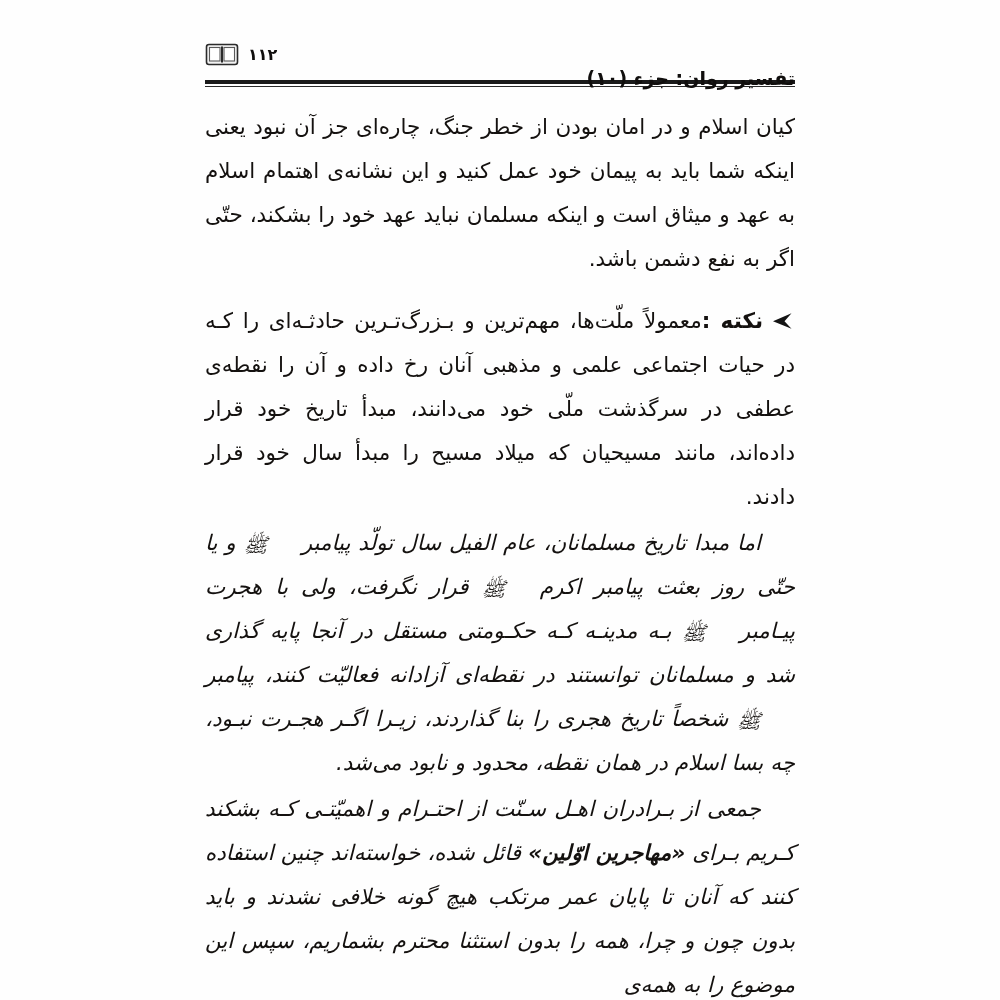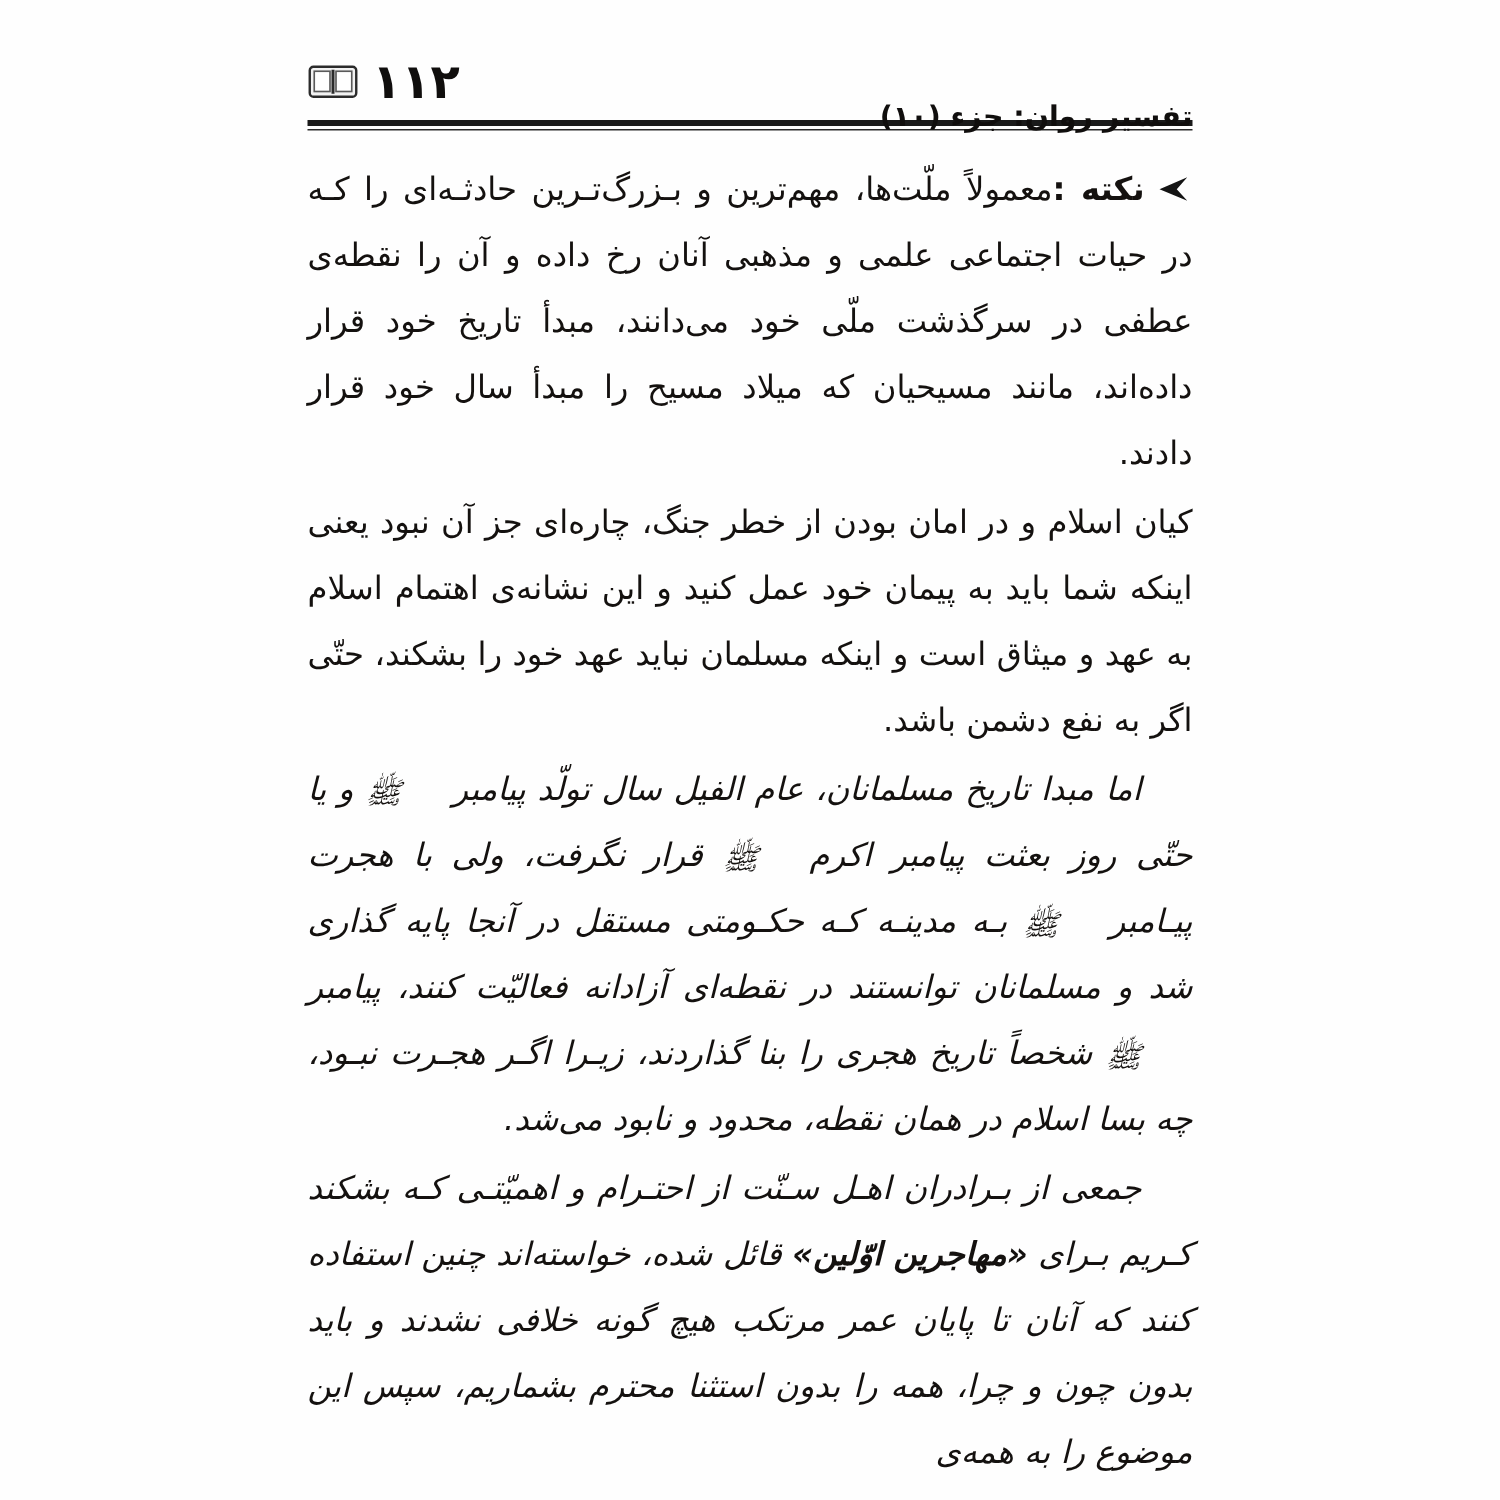--- a/index.html
+++ b/index.html
@@ -43,21 +43,21 @@
     white-space: nowrap;
     margin-top: 48px;
   }
   .runhead-left {
     display: flex;
     align-items: center;
     gap: 9px;
     direction: ltr;
   }
   .folio {
-    font-size: 32px;
+    font-size: 16px;
     font-weight: bold;
     color: #100e0d;
     letter-spacing: 1px;
   }
   .book-icon {
     display: inline-block;
     width: 34px;
     height: 26px;
     position: relative;
   }
@@ -139,29 +139,29 @@
           </svg>
         </span>
         <span class="folio">۱۱۲</span>
       </div>
     </div>
 
     <div class="rule"></div>
 
     <div class="body">
 
+      <p class="para">کیان اسلام و در امان بودن از خطر جنگ، چاره‌ای جز آن نبود یعنی اینکه شما باید به پیمان خود عمل کنید و این نشانه‌ی اهتمام اسلام به عهد و میثاق است و اینکه مسلمان نباید عهد خود را بشکند، حتّی اگر به نفع دشمن باشد.</p>
+
       <p class="para gap">
         <span class="note-marker">
           <svg viewBox="0 0 22 18" width="22" height="18" aria-hidden="true">
             <path d="M20.5 1.2 L2 9.2 L20.5 16.8 L13.5 9.2 Z" fill="#141414"></path>
           </svg>
         </span><span class="b">نکته :</span><span>معمولاً ملّت‌ها، مهم‌ترین و بـزرگ‌تـرین حادثـه‌ای را کـه در حیات اجتماعی علمی و مذهبی آنان رخ داده و آن را نقطه‌ی عطفی در سرگذشت ملّی خود می‌دانند، مبدأ تاریخ خود قرار داده‌اند، مانند مسیحیان که میلاد مسیح را مبدأ سال خود قرار دادند.</span>
       </p>
-
-      <p class="para">کیان اسلام و در امان بودن از خطر جنگ، چاره‌ای جز آن نبود یعنی اینکه شما باید به پیمان خود عمل کنید و این نشانه‌ی اهتمام اسلام به عهد و میثاق است و اینکه مسلمان نباید عهد خود را بشکند، حتّی اگر به نفع دشمن باشد.</p>
 
       <p class="para indent">
         <span>اما مبدا تاریخ مسلمانان، عام الفیل سال تولّد پیامبر</span><span class="sws">ﷺ</span><span> و یا حتّی روز بعثت پیامبر اکرم</span><span class="sws">ﷺ</span><span> قرار نگرفت، ولی با هجرت پیـامبر</span><span class="sws">ﷺ</span><span> بـه مدینـه کـه حکـومتی مستقل در آنجا پایه گذاری شد و مسلمانان توانستند در نقطه‌ای آزادانه فعالیّت کنند، پیامبر</span><span class="sws">ﷺ</span><span> شخصاً تاریخ هجری را بنا گذاردند، زیـرا اگـر هجـرت نبـود، چه بسا اسلام در همان نقطه، محدود و نابود می‌شد.</span>
       </p>
 
 
       <p class="para indent">
         <span>جمعی از بـرادران اهـل سـنّت از احتـرام و اهمیّتـی کـه بشکند کـریم بـرای </span><span class="b">«مهاجرین اوّلین»</span><span> قائل شده، خواسته‌اند چنین استفاده کنند که آنان تا پایان عمر مرتکب هیچ گونه خلافی نشدند و باید بدون چون و چرا، همه را بدون استثنا محترم بشماریم، سپس این موضوع را به همه‌ی </span>
       </p>
 

